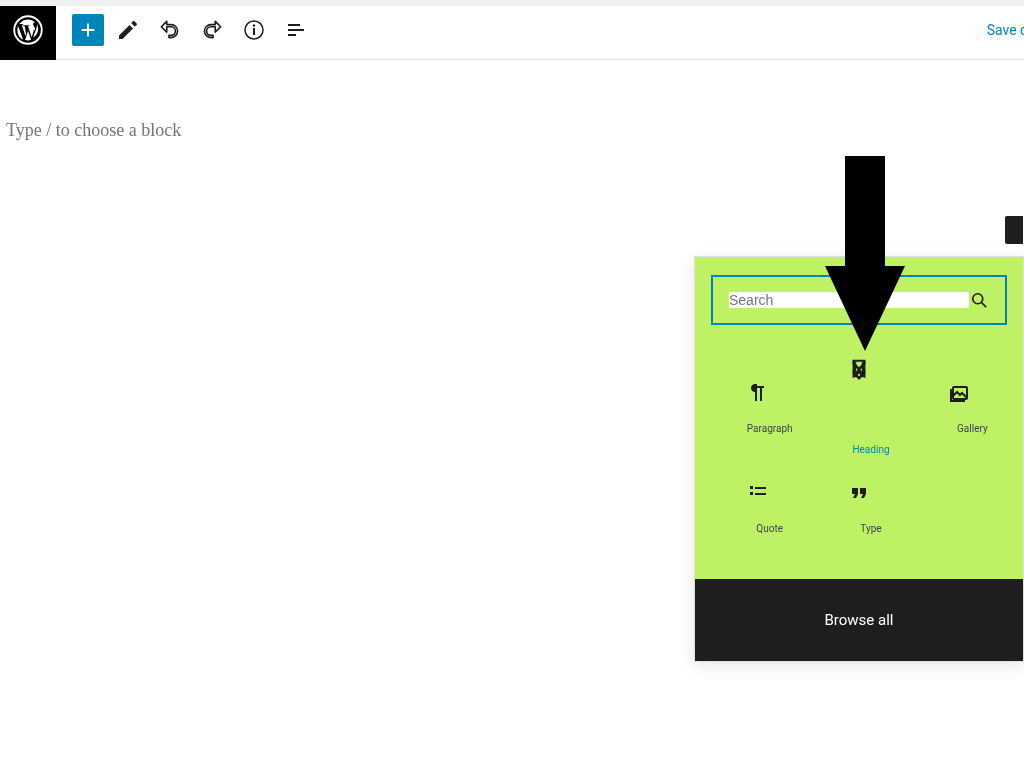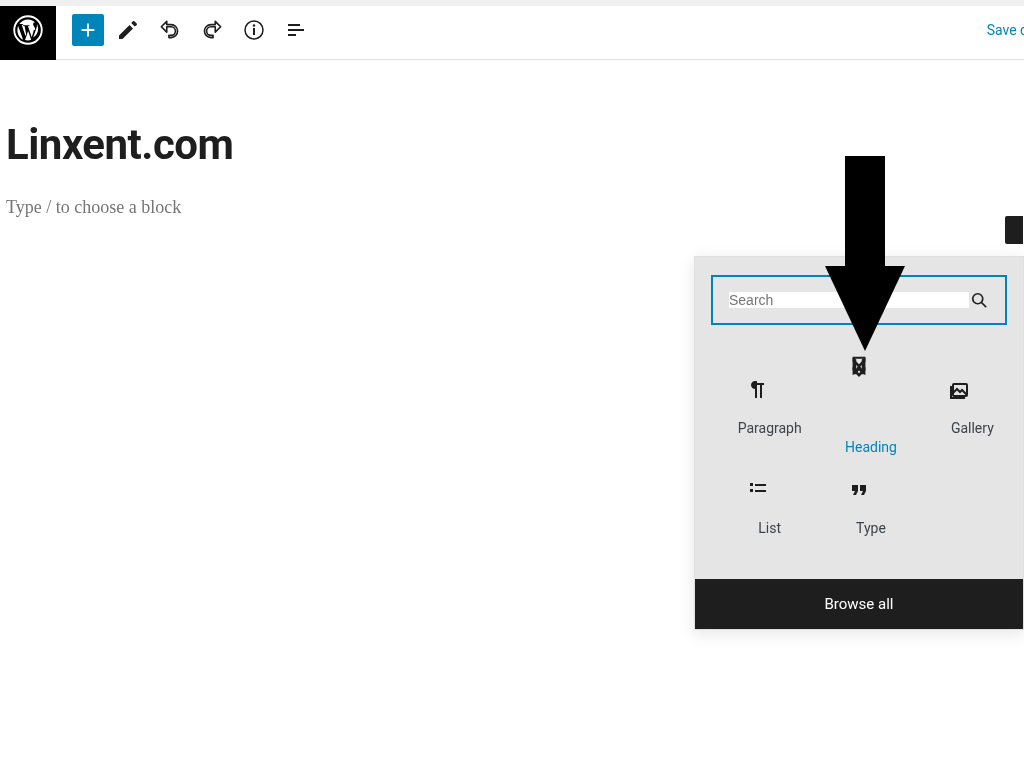--- a/index.html
+++ b/index.html
@@ -81,21 +81,21 @@
       font-size: 18px;
       color: #757575;
       cursor: text;
       font-family: Liberation Serif, serif;
     }
     .block-inserter {
       position: absolute;
       left: 694px;
       top: 256px;
       width: 330px;
-      background: #e5e5e5;
+      background: #bef264;
       border: 1px solid #e0e0e0;
       box-shadow: 0 4px 16px rgba(0,0,0,0.1);
     }
     .search-container {
       padding: 18px 16px 10px 16px;
     }
     .search-box {
       display: flex;
       align-items: center;
       border: 2px solid #0085ba;
@@ -132,29 +132,29 @@
       margin-top: 48px;
     }
     .block-icon {
       height: 32px;
       display: flex;
       align-items: center;
       justify-content: center;
       margin-bottom: 14px;
     }
     .block-label {
-      font-size: 14px;
+      font-size: 10px;
       color: #3c434a;
       padding-left: 24px;
     }
     .browse-all {
       background: #1e1e1e;
       color: #fff;
       text-align: center;
-      padding: 16px;
+      padding: 32px;
       font-size: 15px;
       cursor: pointer;
     }
     .arrow-annotation {
       position: absolute;
       left: 815px;
       top: 156px;
       pointer-events: none;
       z-index: 100;
     }
@@ -220,21 +220,20 @@
       <svg width="24" height="24" viewBox="0 0 24 24">
         <path d="M4 6h12v2H4z M4 11h16v2H4z M4 16h8v2H4z" fill="#1e1e1e"></path>
       </svg>
     </div>
   </div>
   <div class="spacer"></div>
   <div class="save-draft">Save d</div>
 </div>
 
 <div class="editor-content">
-  <h1 class="post-title">Linxent.com</h1>
   <div class="block-placeholder">Type / to choose a block</div>
 </div>
 
 <div class="block-toolbar-icon"></div>
 
 <div class="block-inserter">
   <div class="search-container">
     <div class="search-box">
       <input type="text" class="search-input" placeholder="Search" style="">
       <svg width="20" height="20" viewBox="0 0 24 24">
@@ -283,21 +282,21 @@
       <div class="block-icon">
         <svg width="24" height="24" viewBox="0 0 24 24">
           <rect x="4" y="5" width="3" height="3" fill="#1e1e1e"></rect>
           <rect x="9" y="6" width="11" height="2" fill="#1e1e1e"></rect>
           <rect x="4" y="11" width="3" height="3" fill="#1e1e1e"></rect>
           <rect x="9" y="12" width="11" height="2" fill="#1e1e1e"></rect>
           <rect x="4" y="17" width="3" height="3" fill="none"></rect>
           <rect x="9" y="16" width="11" height="2" fill="none"></rect>
         </svg>
       </div>
-      <div class="block-label">List</div>
+      <div class="block-label">Quote</div>
     </div>
     <div class="block-item">
       <div class="block-icon">
         <svg width="24" height="24" viewBox="0 0 24 24">
           <path d="M6 17h3l2-4V7H5v6h3l-2 4zm8 0h3l2-4V7h-6v6h3l-2 4z" fill="#1e1e1e"></path>
         </svg>
       </div>
       <div class="block-label">Type</div>
     </div>
   </div>

